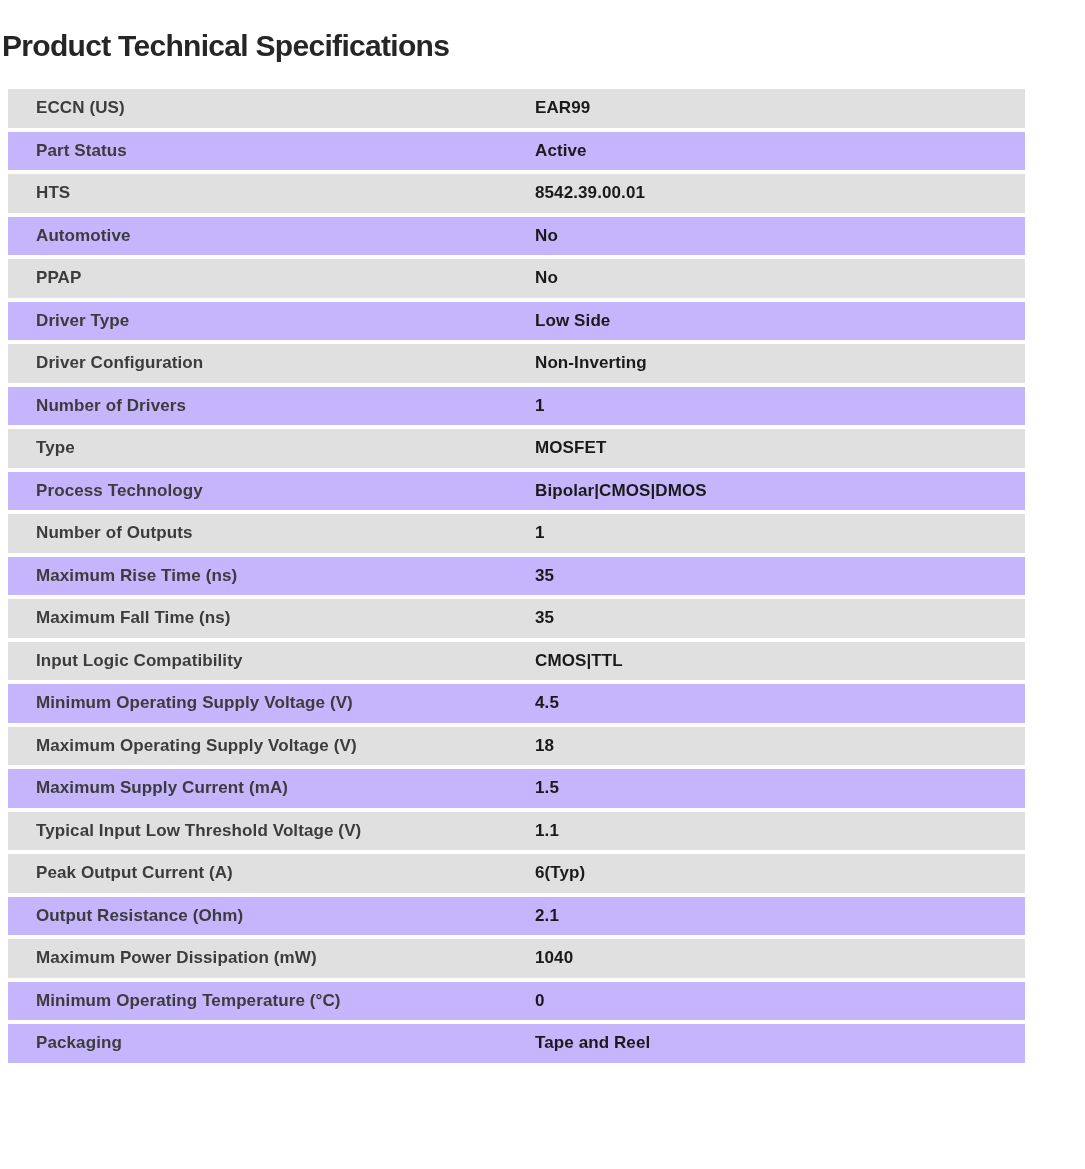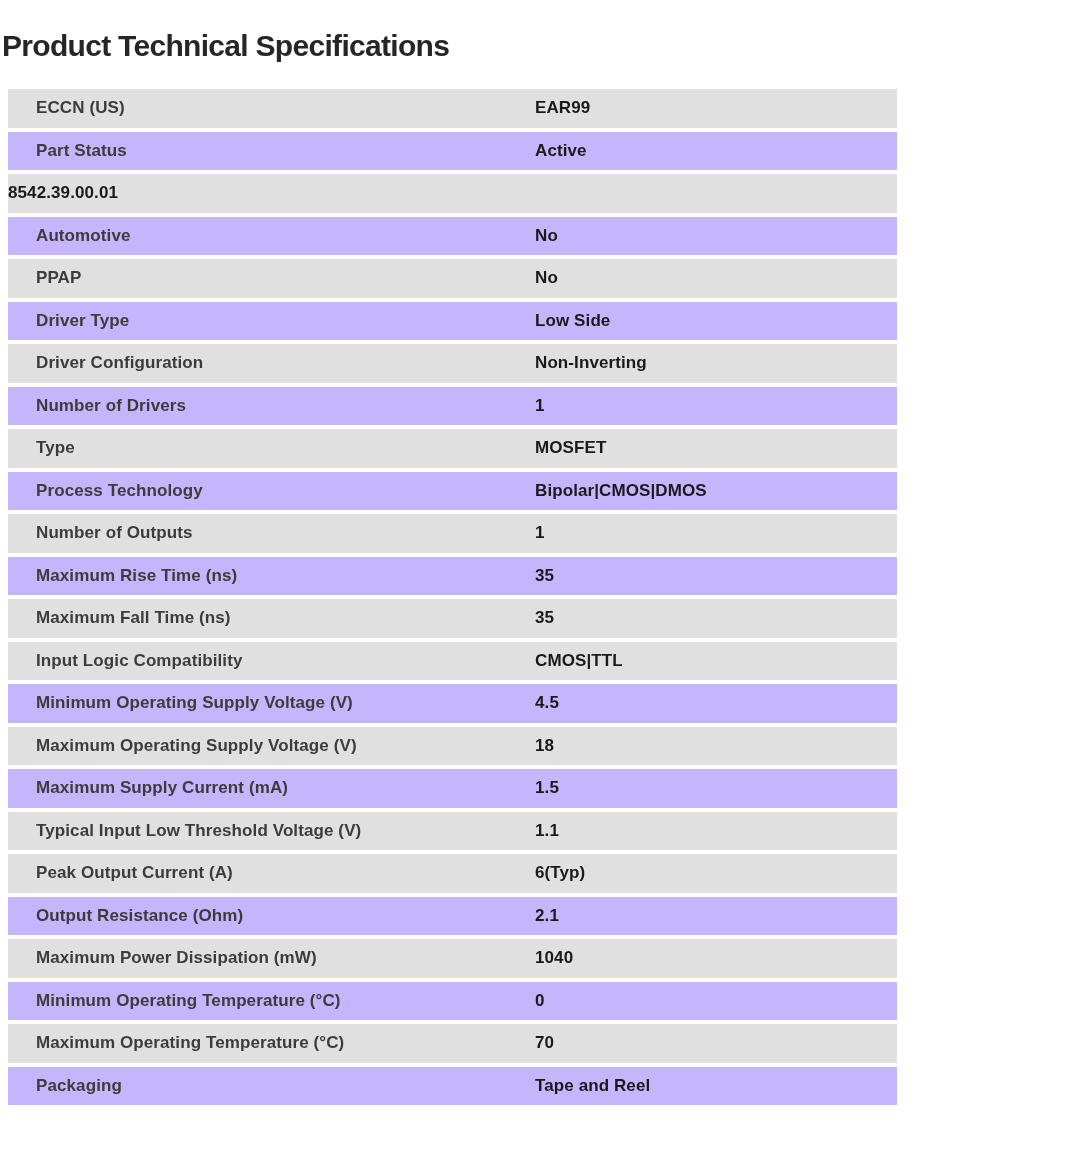--- a/index.html
+++ b/index.html
@@ -2,21 +2,21 @@
 <html><head>
 <meta charset="utf-8">
 <style>
   html, body {
     margin: 0;
     padding: 0;
     background: #ffffff;
     font-family: "Liberation Sans", sans-serif;
   }
   .page {
-    width: 897px;
+    width: 1025px;
     height: 1169px;
     background: #ffffff;
     overflow: hidden;
     box-sizing: border-box;
     border-radius: 20px;
   }
   .page-title {
     font-size: 30px;
     font-weight: 700;
     color: #262626;
@@ -66,20 +66,21 @@
     <div class="spec-label">ECCN (US)</div>
     <div class="spec-value">EAR99</div>
   </div>
 
   <div class="spec-row">
     <div class="spec-label">Part Status</div>
     <div class="spec-value">Active</div>
   </div>
 
   <div class="spec-row shaded">
+    <div class="spec-label">HTS</div>
     <div class="spec-value">8542.39.00.01</div>
   </div>
 
   <div class="spec-row">
     <div class="spec-label">Automotive</div>
     <div class="spec-value">No</div>
   </div>
 
   <div class="spec-row shaded">
     <div class="spec-label">PPAP</div>
@@ -166,23 +167,19 @@
   <div class="spec-row shaded">
     <div class="spec-label">Maximum Power Dissipation (mW)</div>
     <div class="spec-value">1040</div>
   </div>
 
   <div class="spec-row">
     <div class="spec-label">Minimum Operating Temperature (°C)</div>
     <div class="spec-value">0</div>
   </div>
 
-  <div class="spec-row shaded">
-    <div class="spec-label">Maximum Operating Temperature (°C)</div>
-    <div class="spec-value">70</div>
-  </div>
 
   <div class="spec-row">
     <div class="spec-label">Packaging</div>
     <div class="spec-value">Tape and Reel</div>
   </div>
 </div>
 </div>
 
 </body></html>

